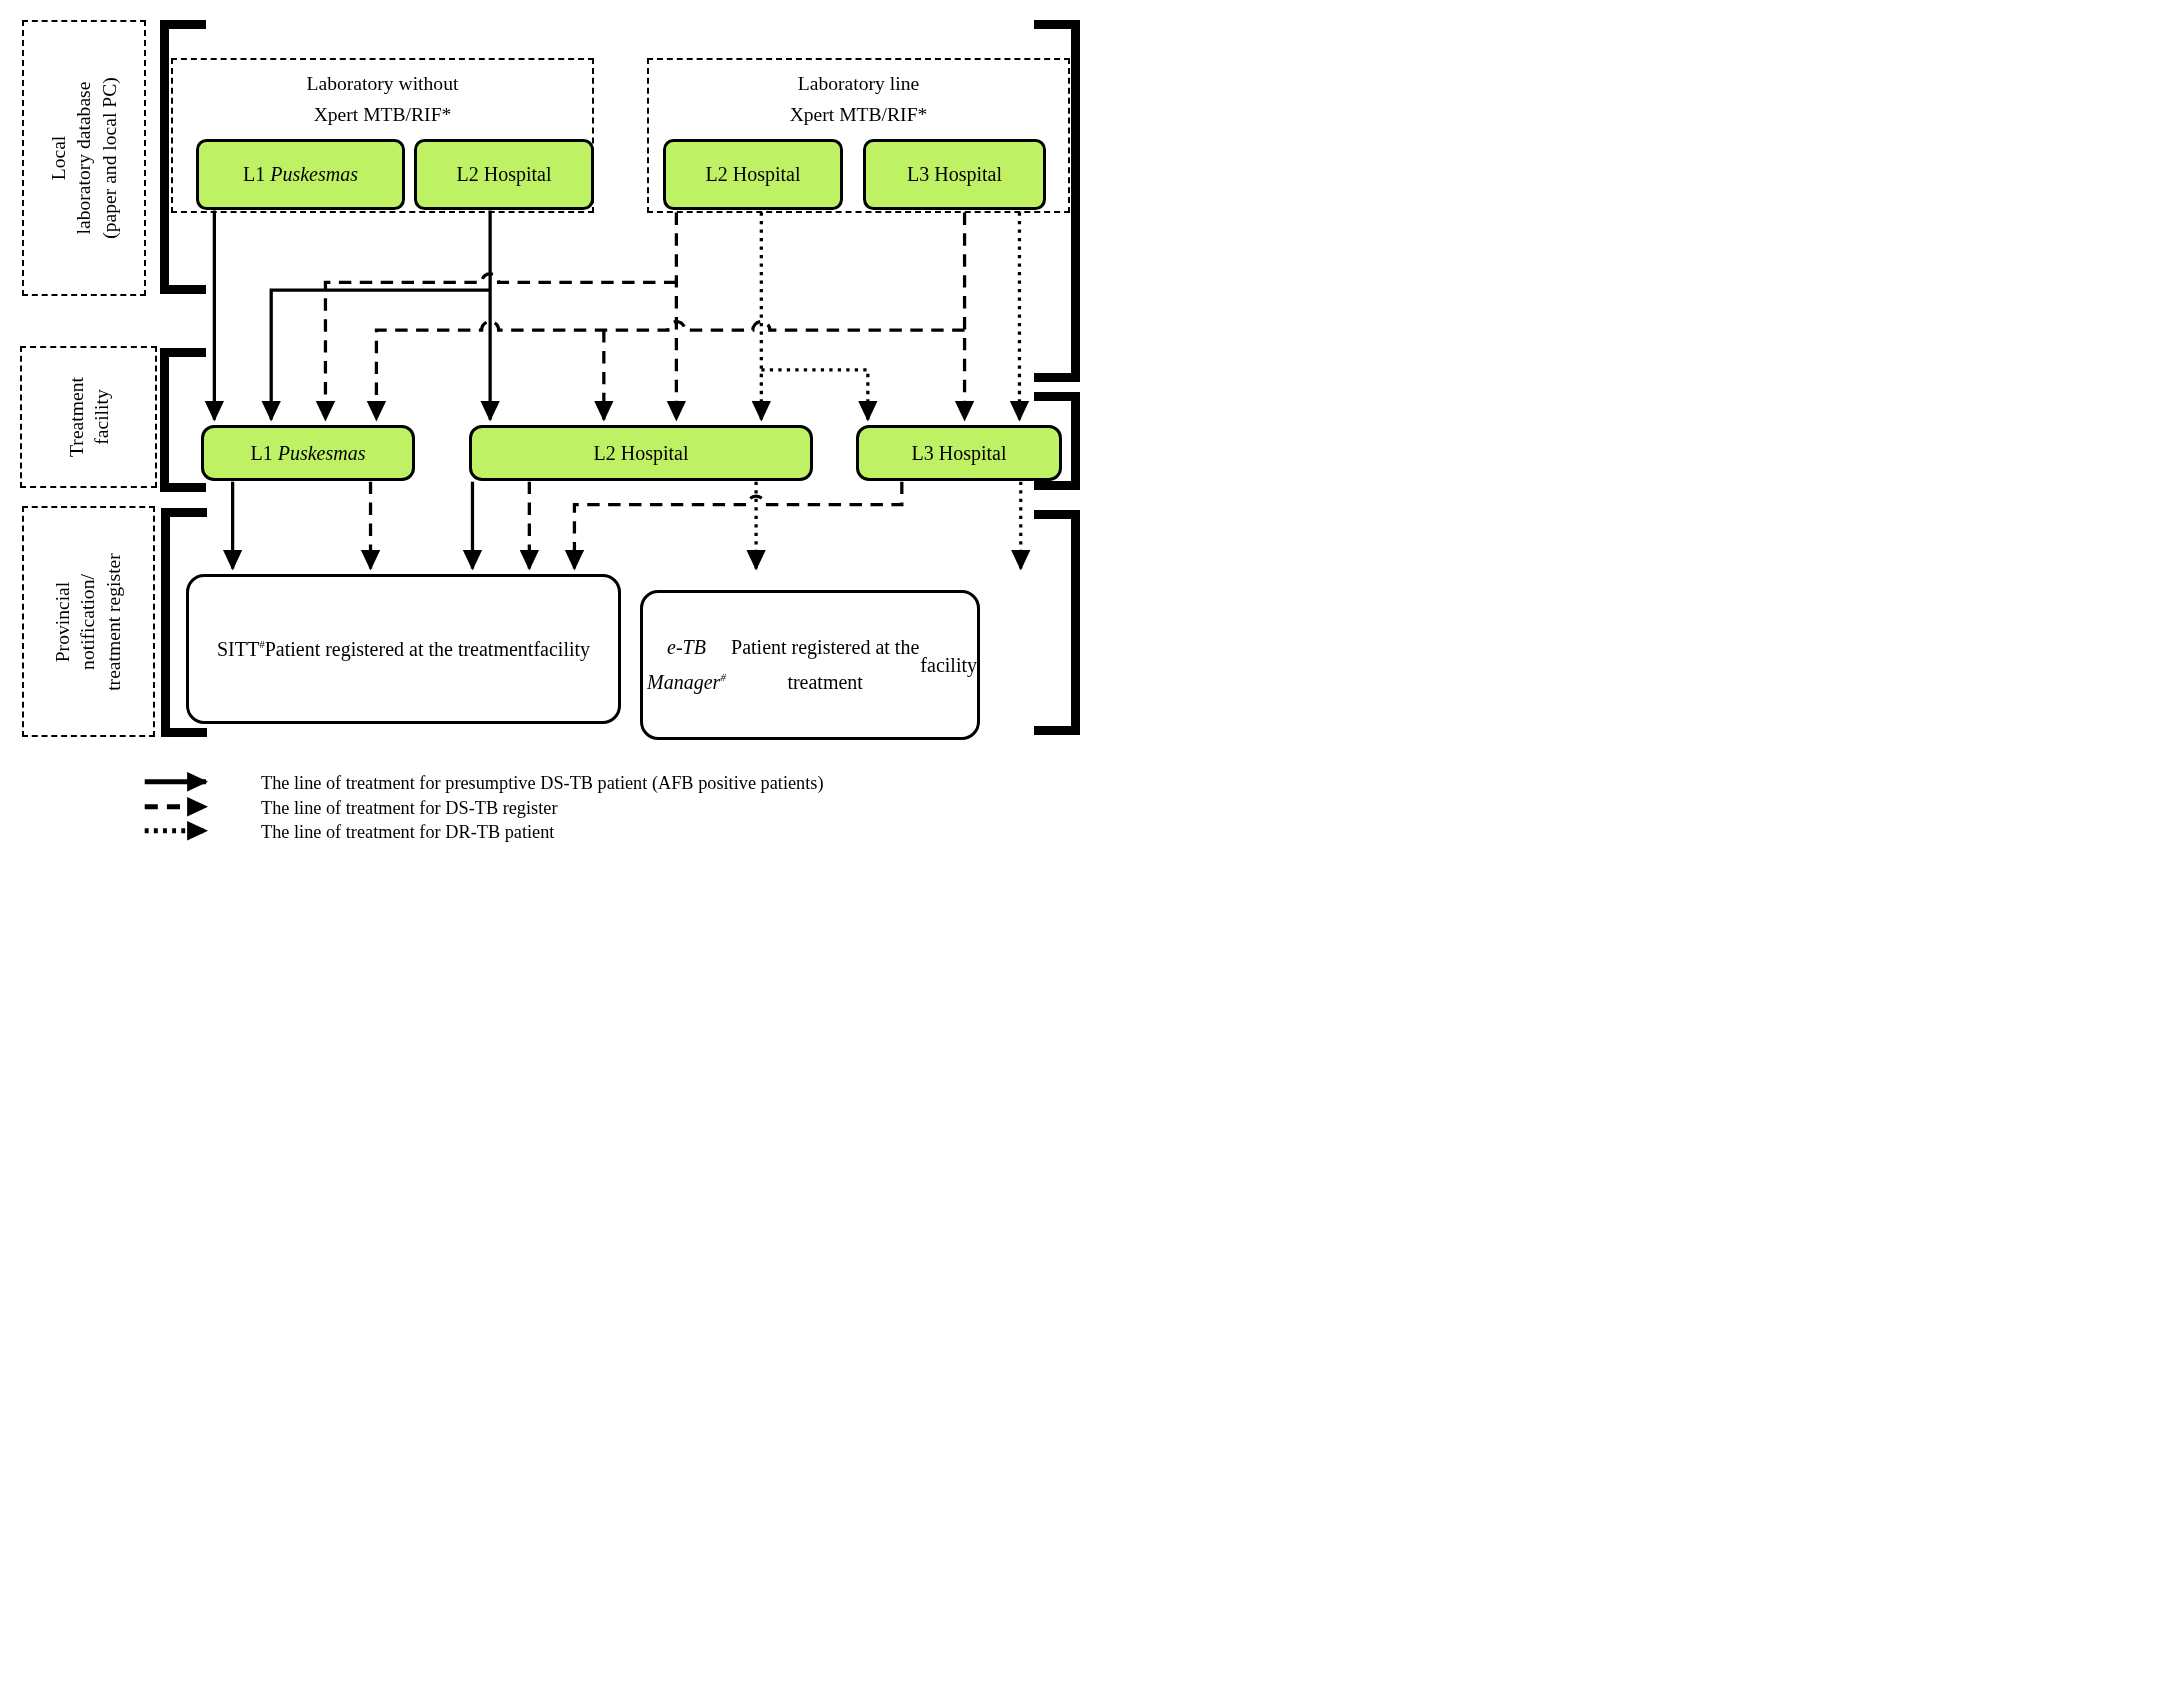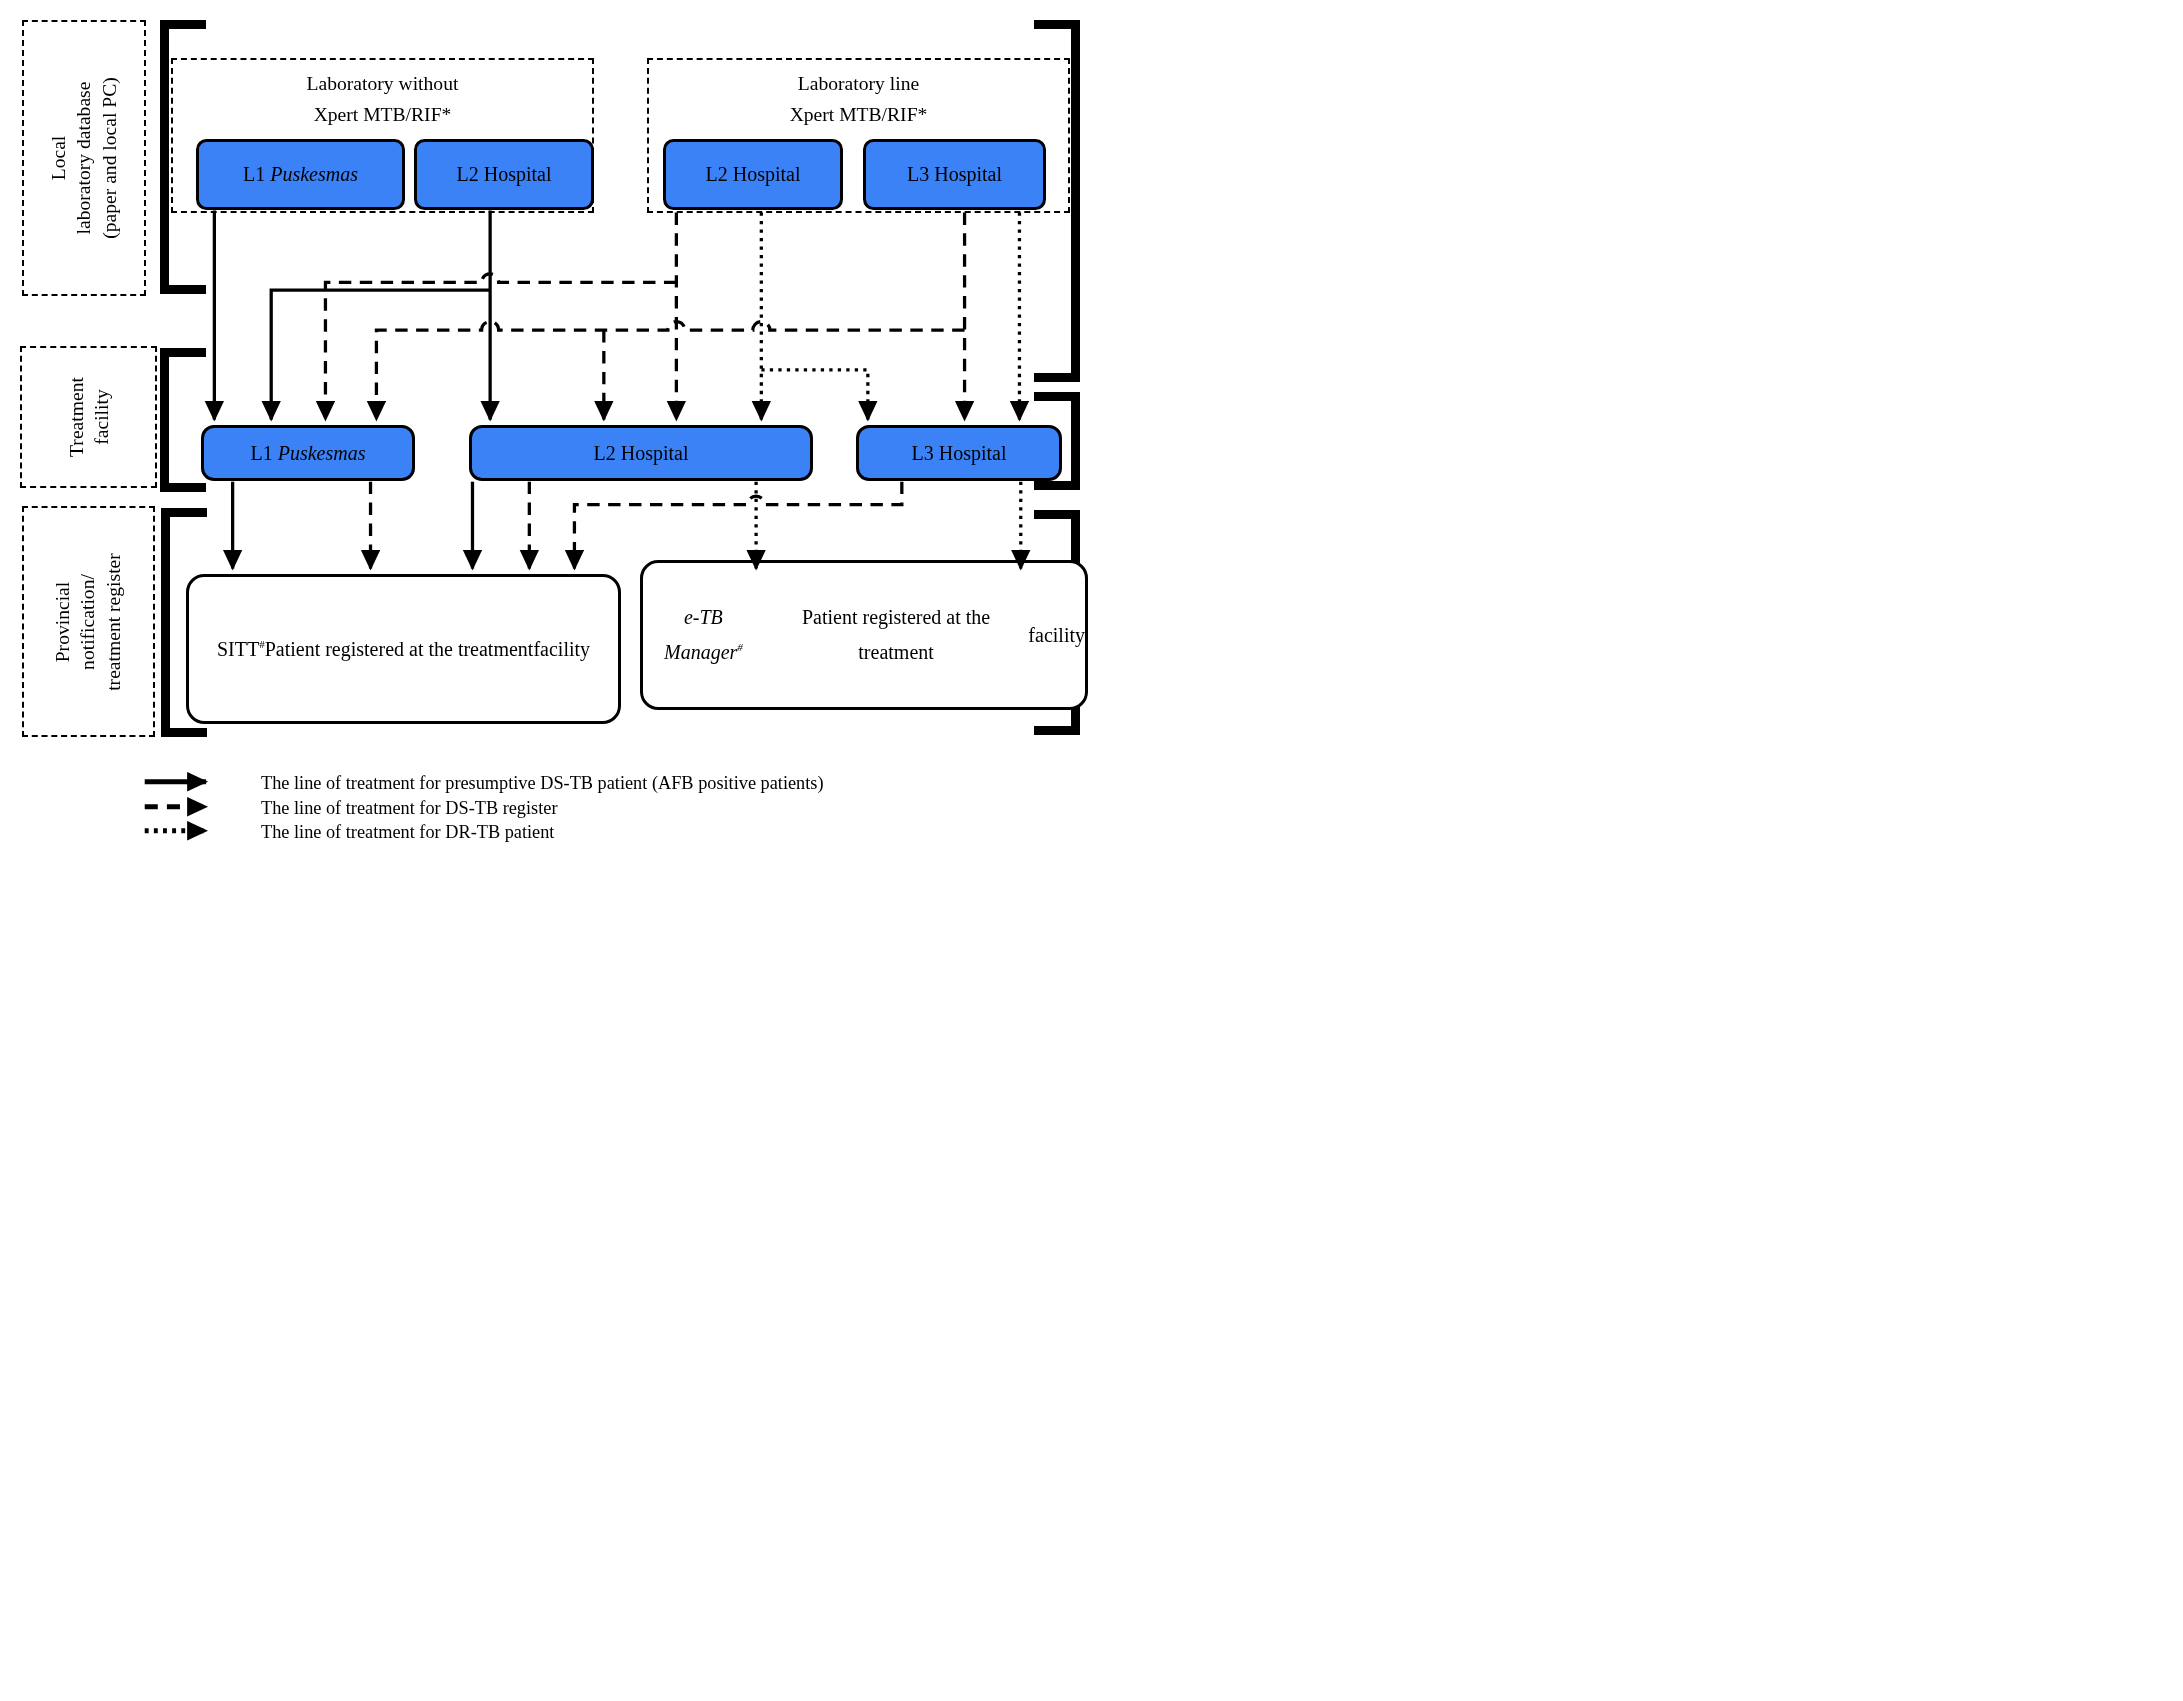--- a/index.html
+++ b/index.html
@@ -4,21 +4,21 @@
 <style>
   html,body{margin:0;padding:0;background:#fff;}
   #canvas{position:relative;width:1092px;height:851px;background:#fff;
           font-family:"Liberation Serif", serif;color:#000;overflow:hidden;}
   .abs{position:absolute;box-sizing:border-box;}
   .dashedbox{border:2px dashed #000;background:transparent;}
   .labelbox{border:2px dashed #000;}
   .vlabel-inner{position:absolute;left:50%;top:50%;
     transform:translate(-50%,-50%) rotate(-90deg);
     text-align:center;font-size:19.6px;line-height:1.3;white-space:nowrap;}
-  .node{border:3.3px solid #000;border-radius:10.5px;background:#3b82f6;
+  .node{border:3.3px solid #000;border-radius:10.5px;background:#bef264;
     display:flex;align-items:center;justify-content:center;
     font-size:20px;}
   .bignode{border:3.3px solid #000;border-radius:18.3px;background:#fff;
     display:flex;flex-direction:row;align-items:center;justify-content:center;
     font-size:20px;line-height:1.75;text-align:center;}
   .grouptitle{position:absolute;left:0;right:0;top:7.8px;text-align:center;
     font-size:19.6px;line-height:1.6;}
   .bracket-l{border-left:9.1px solid #000;border-top:9.1px solid #000;border-bottom:9.1px solid #000;}
   .bracket-r{border-right:9.1px solid #000;border-top:9.1px solid #000;border-bottom:9.1px solid #000;}
   .it{font-style:italic;}
@@ -96,21 +96,21 @@
   </div>
   <div class="abs node" style="left:856px;top:425px;width:206px;height:56px;border-radius:13px;">
     <span>L3 Hospital</span>
   </div>
 
   <div class="abs bignode" style="left:186px;top:574px;width:435px;height:150px;">
     <div><span>SITT</span><sup>#</sup></div>
     <div>Patient registered at the treatment</div>
     <div>facility</div>
   </div>
-  <div class="abs bignode" style="left:640px;top:560px;width:448px;height:150px;">
+  <div class="abs bignode" style="left:640px;top:590px;width:340px;height:150px;">
     <div><span class="it">e-TB Manager</span><sup class="it">#</sup></div>
     <div>Patient registered at the treatment</div>
     <div>facility</div>
   </div>
 
   <svg id="wires" width="1092" height="851" viewBox="0 0 1671 1302">
     <defs>
       <marker id="ah" markerUnits="userSpaceOnUse" markerWidth="44" markerHeight="34" refX="29" refY="15" orient="auto">
         <path d="M0,0 L32,15 L0,30 Z" fill="#000"></path>
       </marker>

